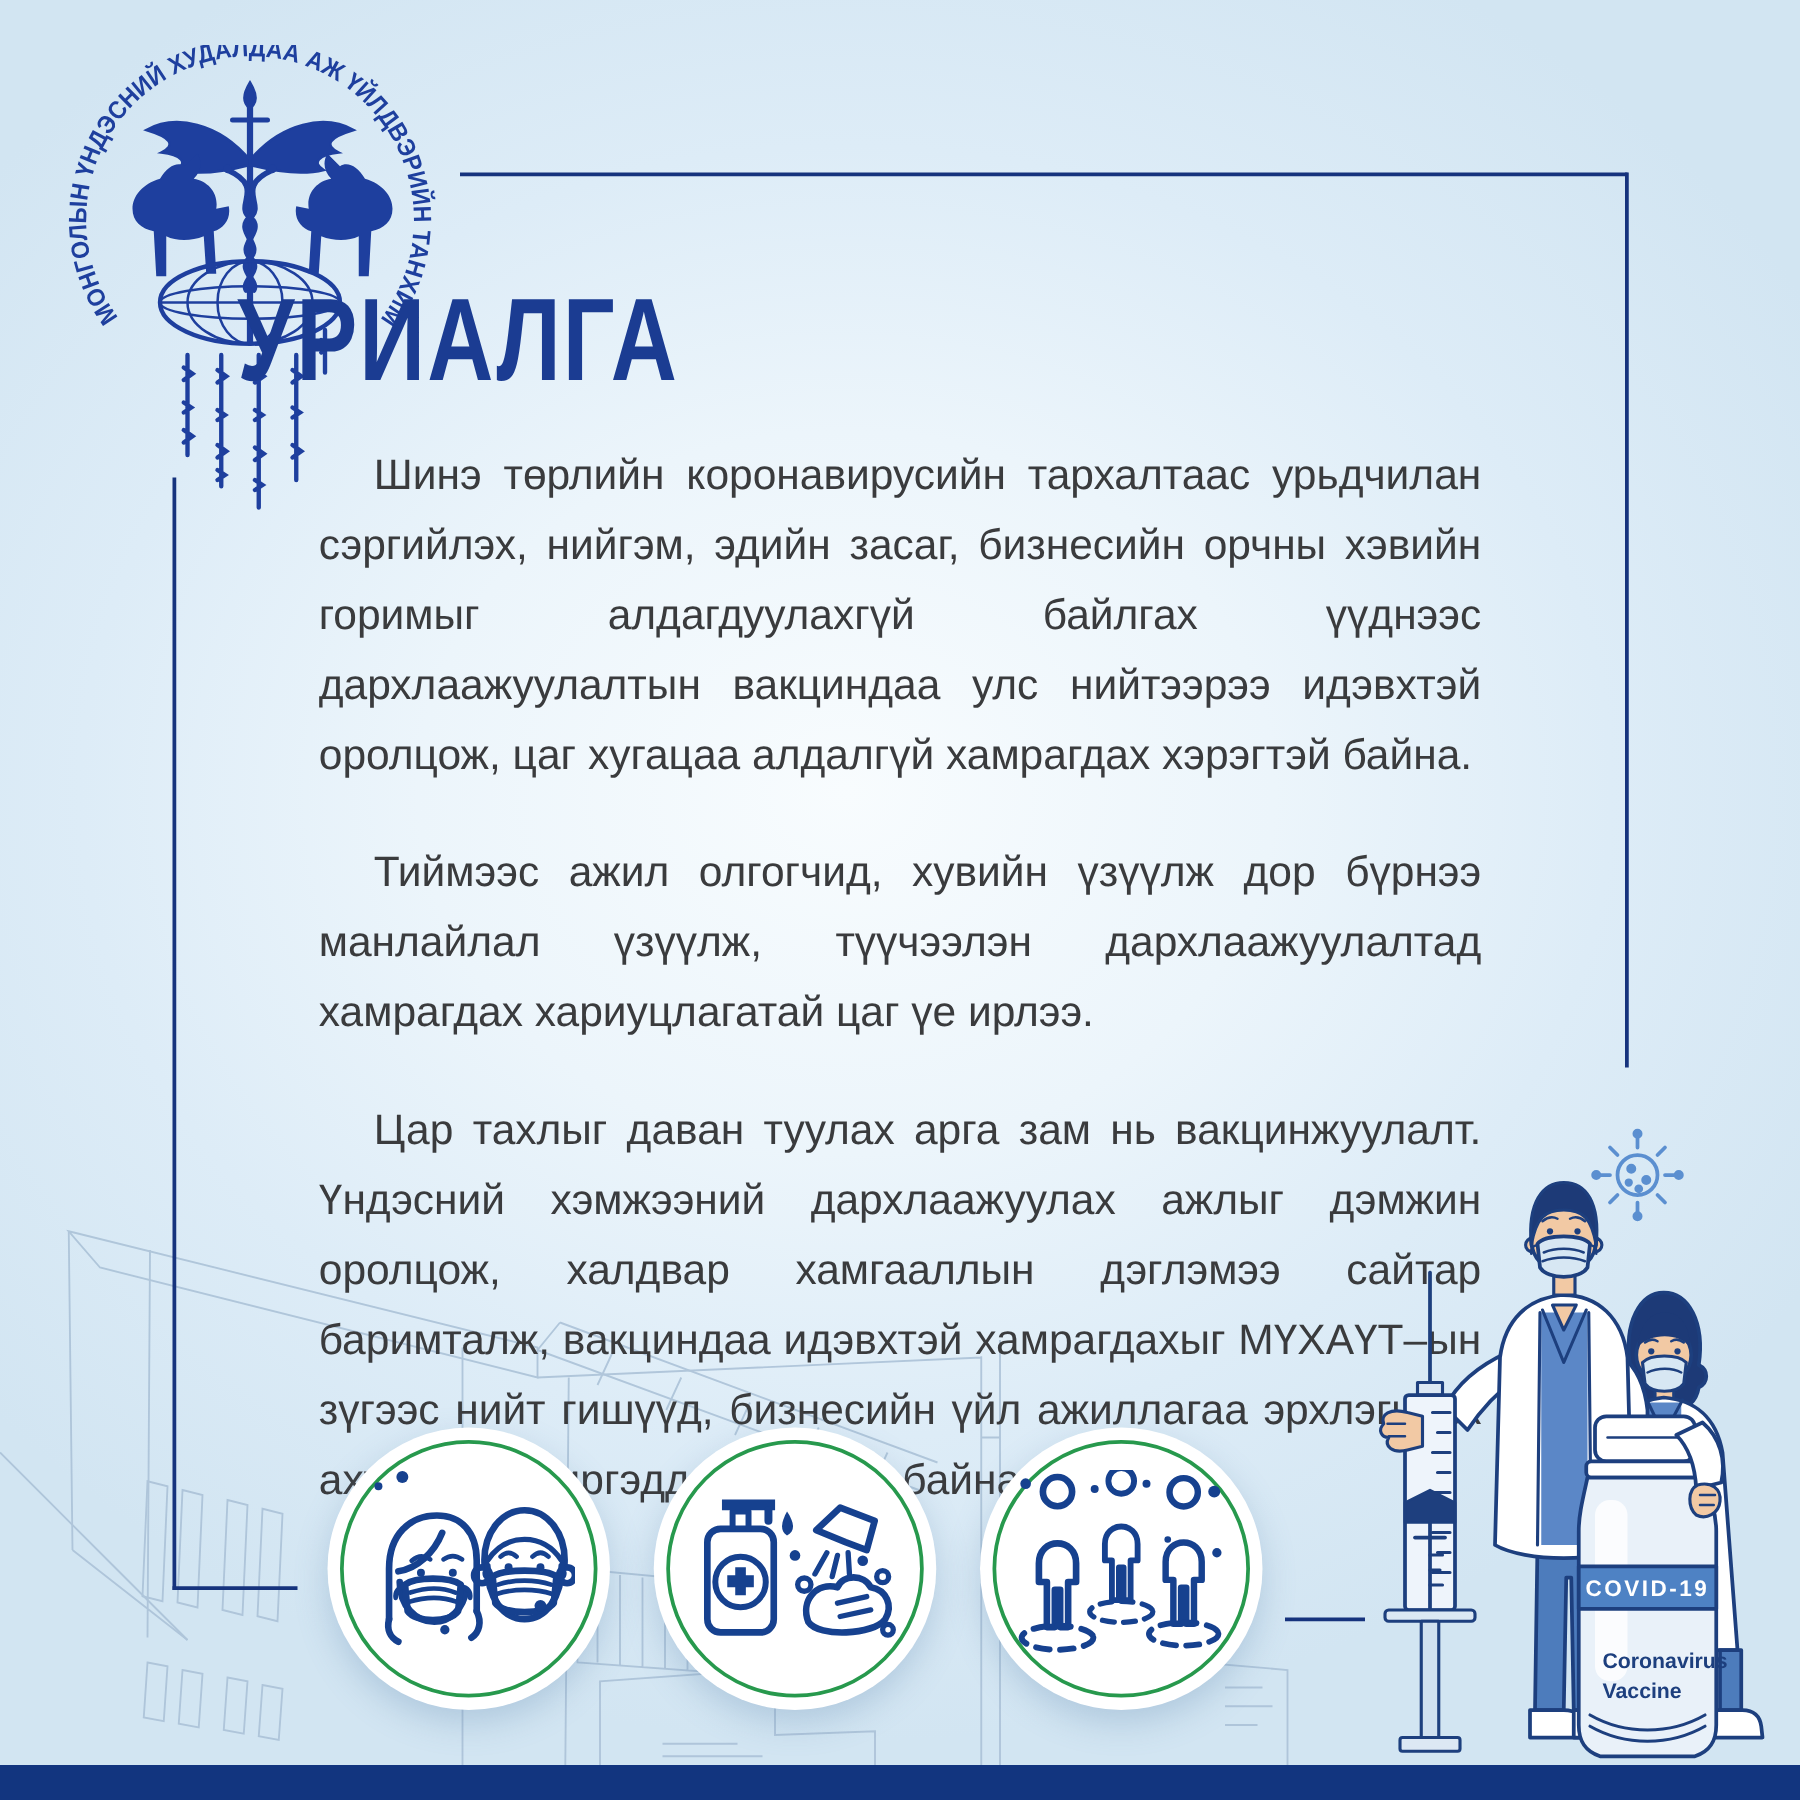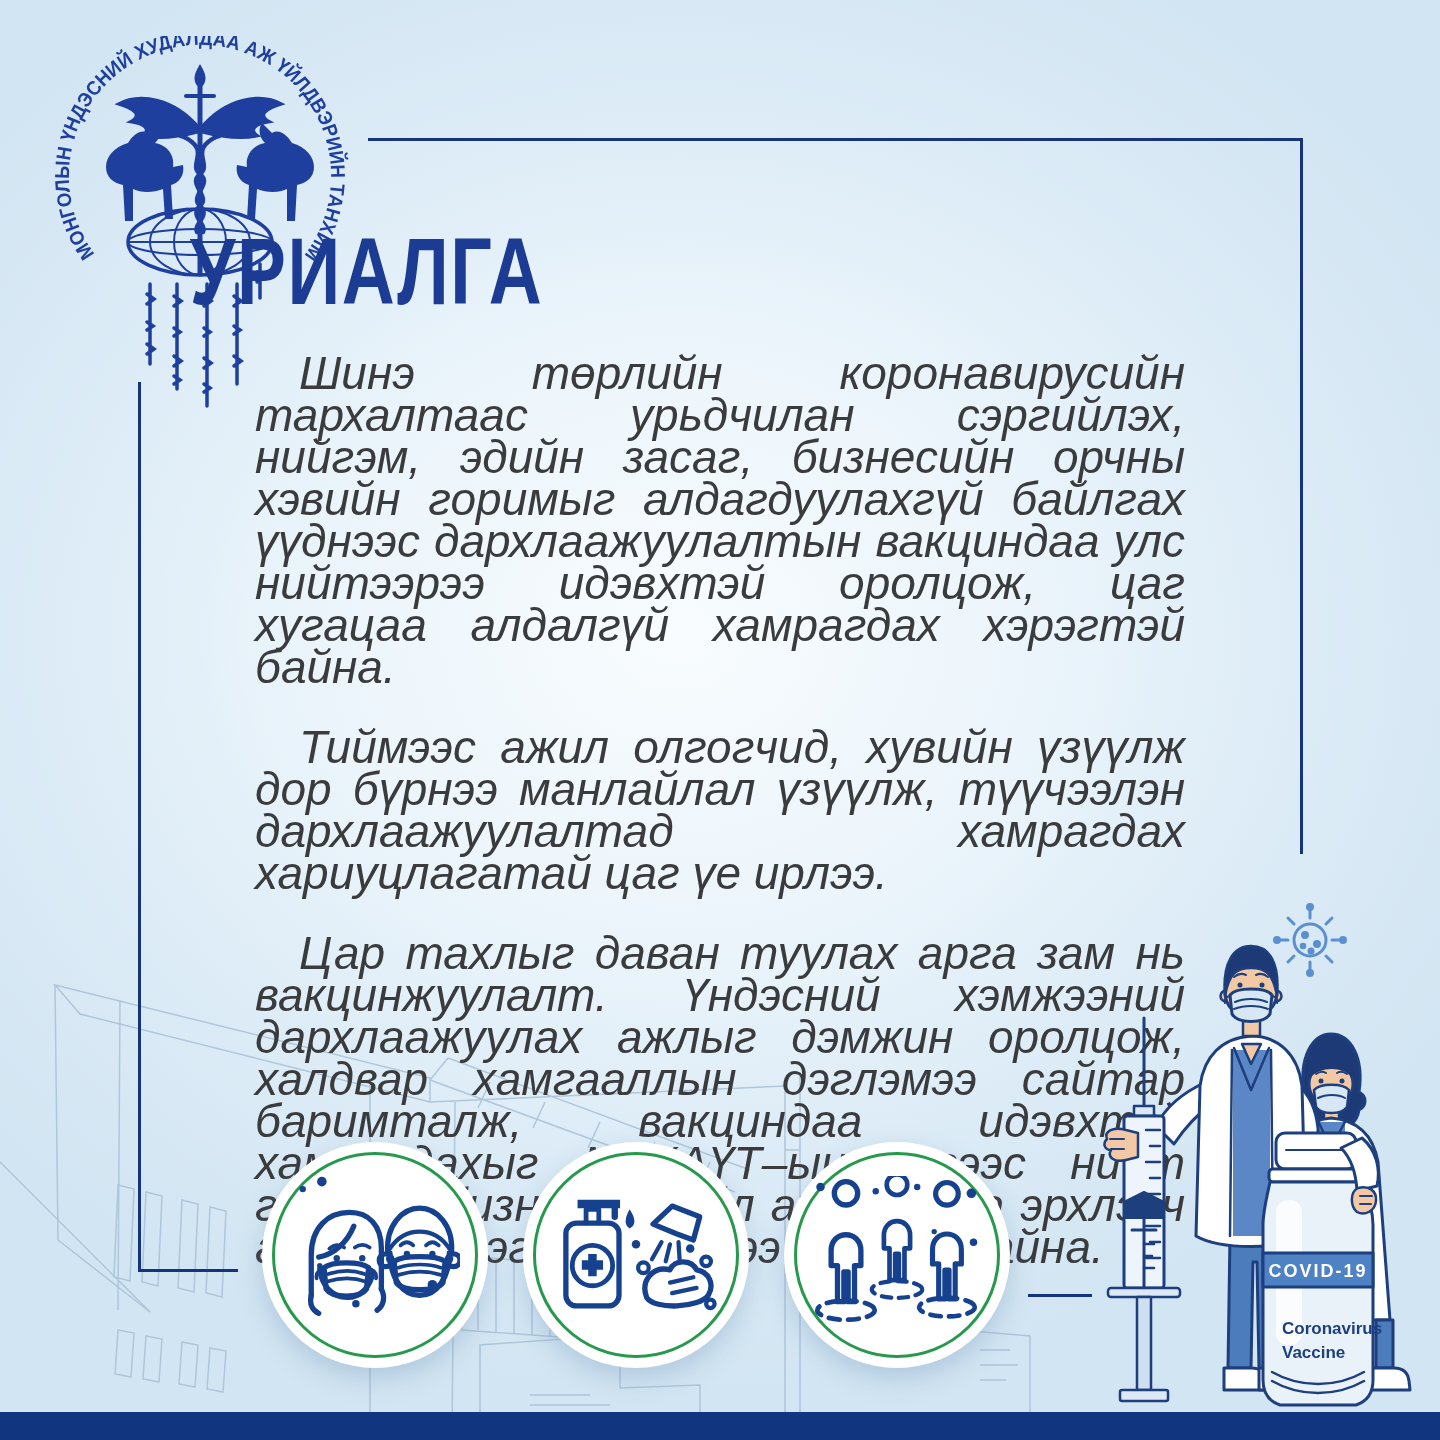--- a/index.html
+++ b/index.html
@@ -20,21 +20,21 @@
   .logo{position:absolute;left:45px;top:36px;width:330px;height:400px;z-index:2;}
   
   .title{
     position:absolute;left:140px;top:218px;width:1160px;text-align:left;z-index:2;
     font-size:94px;font-weight:bold;color:#1b3c92;letter-spacing:2px;
   }
   .title span{display:inline-block;transform:scaleX(.78);transform-origin:center;}
   
   .bodytext{
     position:absolute;left:255px;top:352px;width:930px;z-index:2;
-    font-size:46px;line-height:42px;color:#3a3b3d;text-align:justify;font-style:italic;
+    font-size:34px;line-height:56px;color:#3a3b3d;text-align:justify;
   }
   .bodytext p{margin:0 0 38px 0;text-indent:44px;}
   
   .badge{
     position:absolute;width:226px;height:226px;border-radius:50%;background:#ffffff;z-index:3;
     box-shadow:0 10px 26px rgba(96,136,176,.30);
   }
   .badge::before{
     content:"";position:absolute;inset:10px;border:3px solid #27994d;border-radius:50%;
   }

